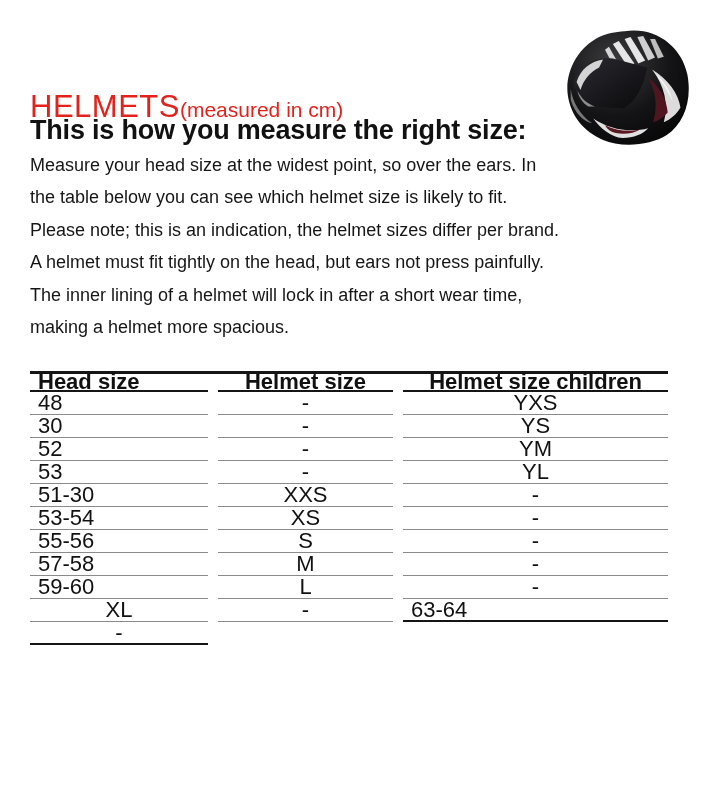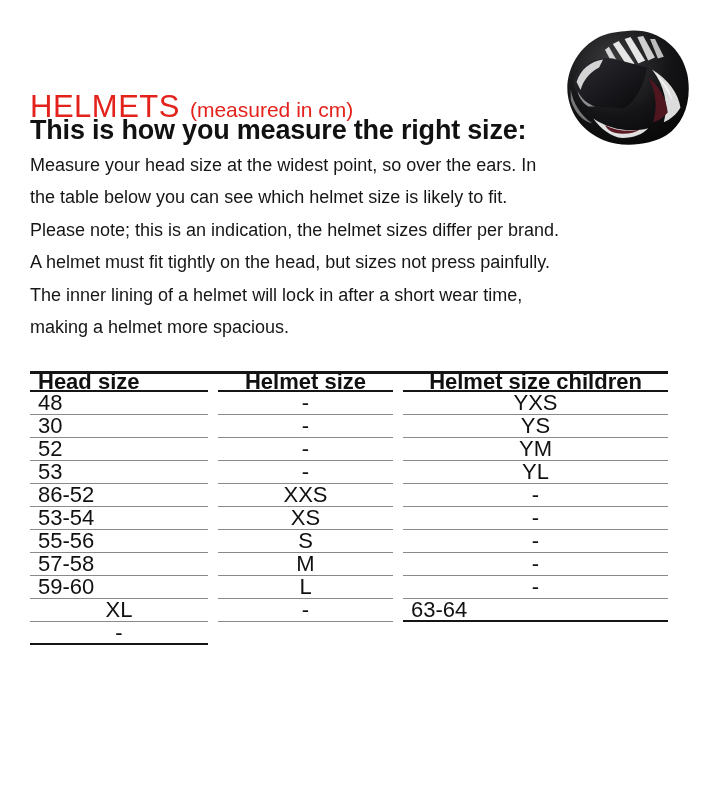--- a/index.html
+++ b/index.html
@@ -8,21 +8,21 @@
     width: 720px; height: 796px;
     position: relative;
     overflow: hidden;
     font-family: "Liberation Sans", sans-serif;
     color: #111111;
   }
 
   
   .title-row {
     position: absolute; left: 30px; top: 82px;
-    display: flex; align-items: baseline; gap: 10px;
+    display: flex; align-items: baseline; 
     white-space: nowrap;
     text-align: right;
   }
   .page-title {
     color: #e4221c;
     font-size: 31px; font-weight: 400; letter-spacing: 0.5px;
     line-height: 32px;
   }
   .title-note {
     color: #e4221c;
@@ -80,21 +80,21 @@
   <span class="page-title">HELMETS</span>
   <span class="title-note">(measured in cm)</span>
 </div>
 
 <div class="section-heading">This is how you measure the right size:</div>
 
 <div class="intro">
   <div class="intro-line">Measure your head size at the widest point, so over the ears. In</div>
   <div class="intro-line">the table below you can see which helmet size is likely to fit.</div>
   <div class="intro-line">Please note; this is an indication, the helmet sizes differ per brand.</div>
-  <div class="intro-line">A helmet must fit tightly on the head, but sizes not press painfully.</div>
+  <div class="intro-line">A helmet must fit tightly on the head, but ears not press painfully.</div>
   <div class="intro-line">The inner lining of a helmet will lock in after a short wear time,</div>
   <div class="intro-line">making a helmet more spacious.</div>
 </div>
 
 <svg class="helmet-photo" viewBox="0 0 150 122" aria-hidden="true">
   <defs>
     <radialGradient id="shellGrad" cx="38%" cy="28%" r="85%">
       <stop offset="0%" stop-color="#3c3c3f"></stop>
       <stop offset="55%" stop-color="#141416"></stop>
       <stop offset="100%" stop-color="#050506"></stop>
@@ -145,21 +145,21 @@
   <div class="tcell c3">YS</div>
 
   <div class="tcell c1">52</div>
   <div class="tcell c2">-</div>
   <div class="tcell c3">YM</div>
 
   <div class="tcell c1">53</div>
   <div class="tcell c2">-</div>
   <div class="tcell c3">YL</div>
 
-  <div class="tcell c1">86-52</div>
+  <div class="tcell c1">51-30</div>
   <div class="tcell c2">XXS</div>
   <div class="tcell c3">-</div>
 
   <div class="tcell c1">53-54</div>
   <div class="tcell c2">XS</div>
   <div class="tcell c3">-</div>
 
   <div class="tcell c1">55-56</div>
   <div class="tcell c2">S</div>
   <div class="tcell c3">-</div>

